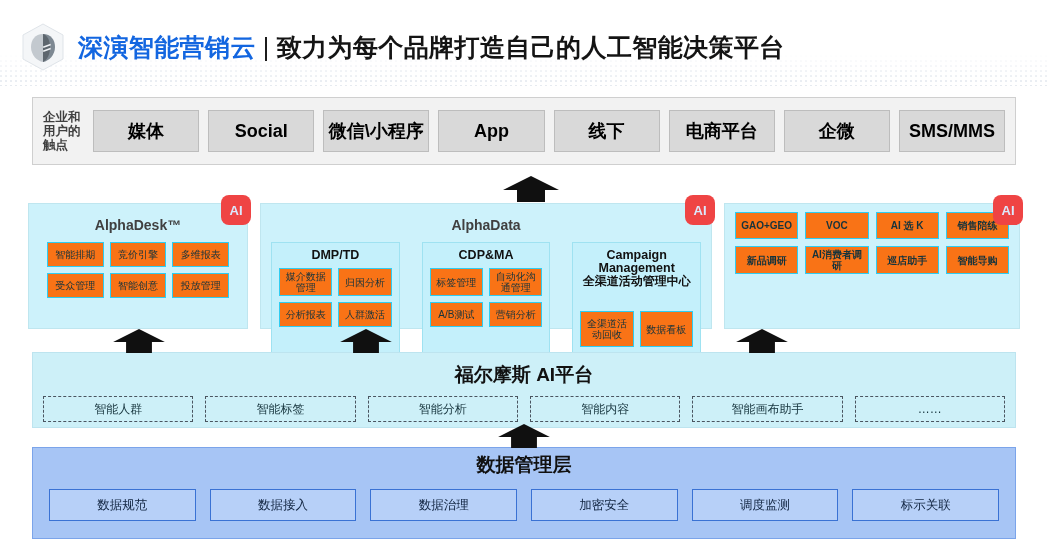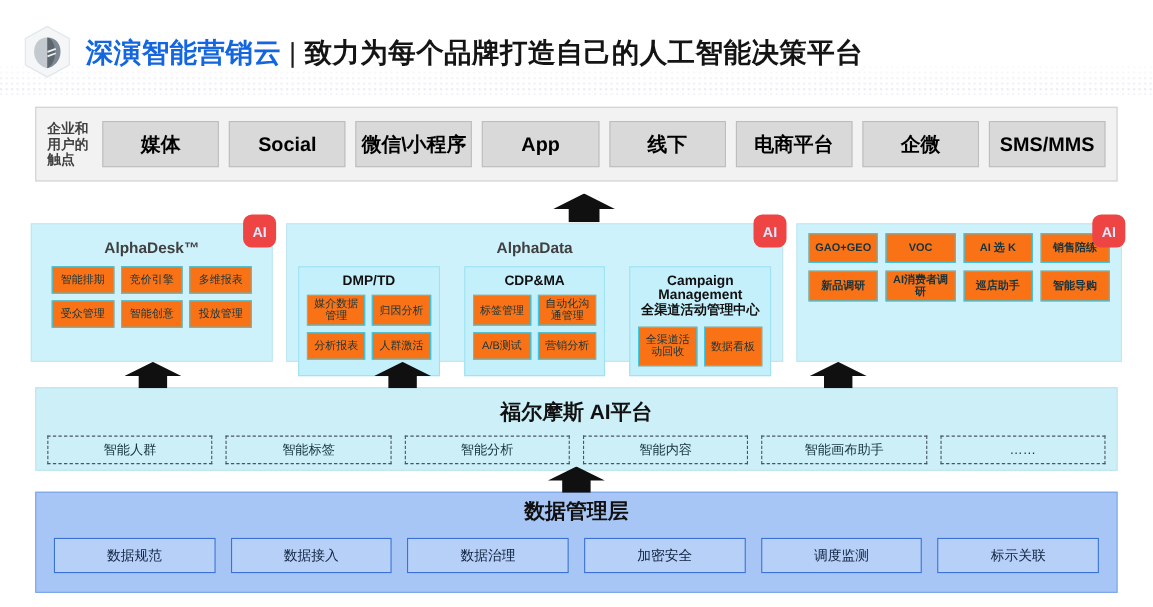--- a/index.html
+++ b/index.html
@@ -121,21 +121,21 @@
     background: #c4f0fb; border: 1px solid #9fe2f1;
     padding: 6px 7px 8px; flex: 1;
     display: flex; flex-direction: column;
   }
   .sub-title {
     text-align: center; font-size: 12.5px; font-weight: bold;
     color: #111; margin-bottom: 6px; line-height: 13px;
   }
   .sub-title .cn { font-size: 12px; }
   .sub-grid { grid-template-columns: repeat(2, 1fr); }
-  .cm-grid  { grid-template-columns: repeat(2, 1fr); margin-top: 3px; }
+  .cm-grid  { grid-template-columns: repeat(2, 1fr); margin-top: 17px; }
   .cm-grid .chip { min-height: 36px; }
 
   .agent-grid { grid-template-columns: repeat(4, 1fr); gap: 7px; }
   .agent-grid .chip { min-height: 27px; font-size: 10px; font-weight: bold; }
 
   
   .platform {
     position: absolute; left: 32px; top: 352px;
     width: 984px; height: 76px;
     background: #cdf0f8; border: 1px solid #bde4ef;

